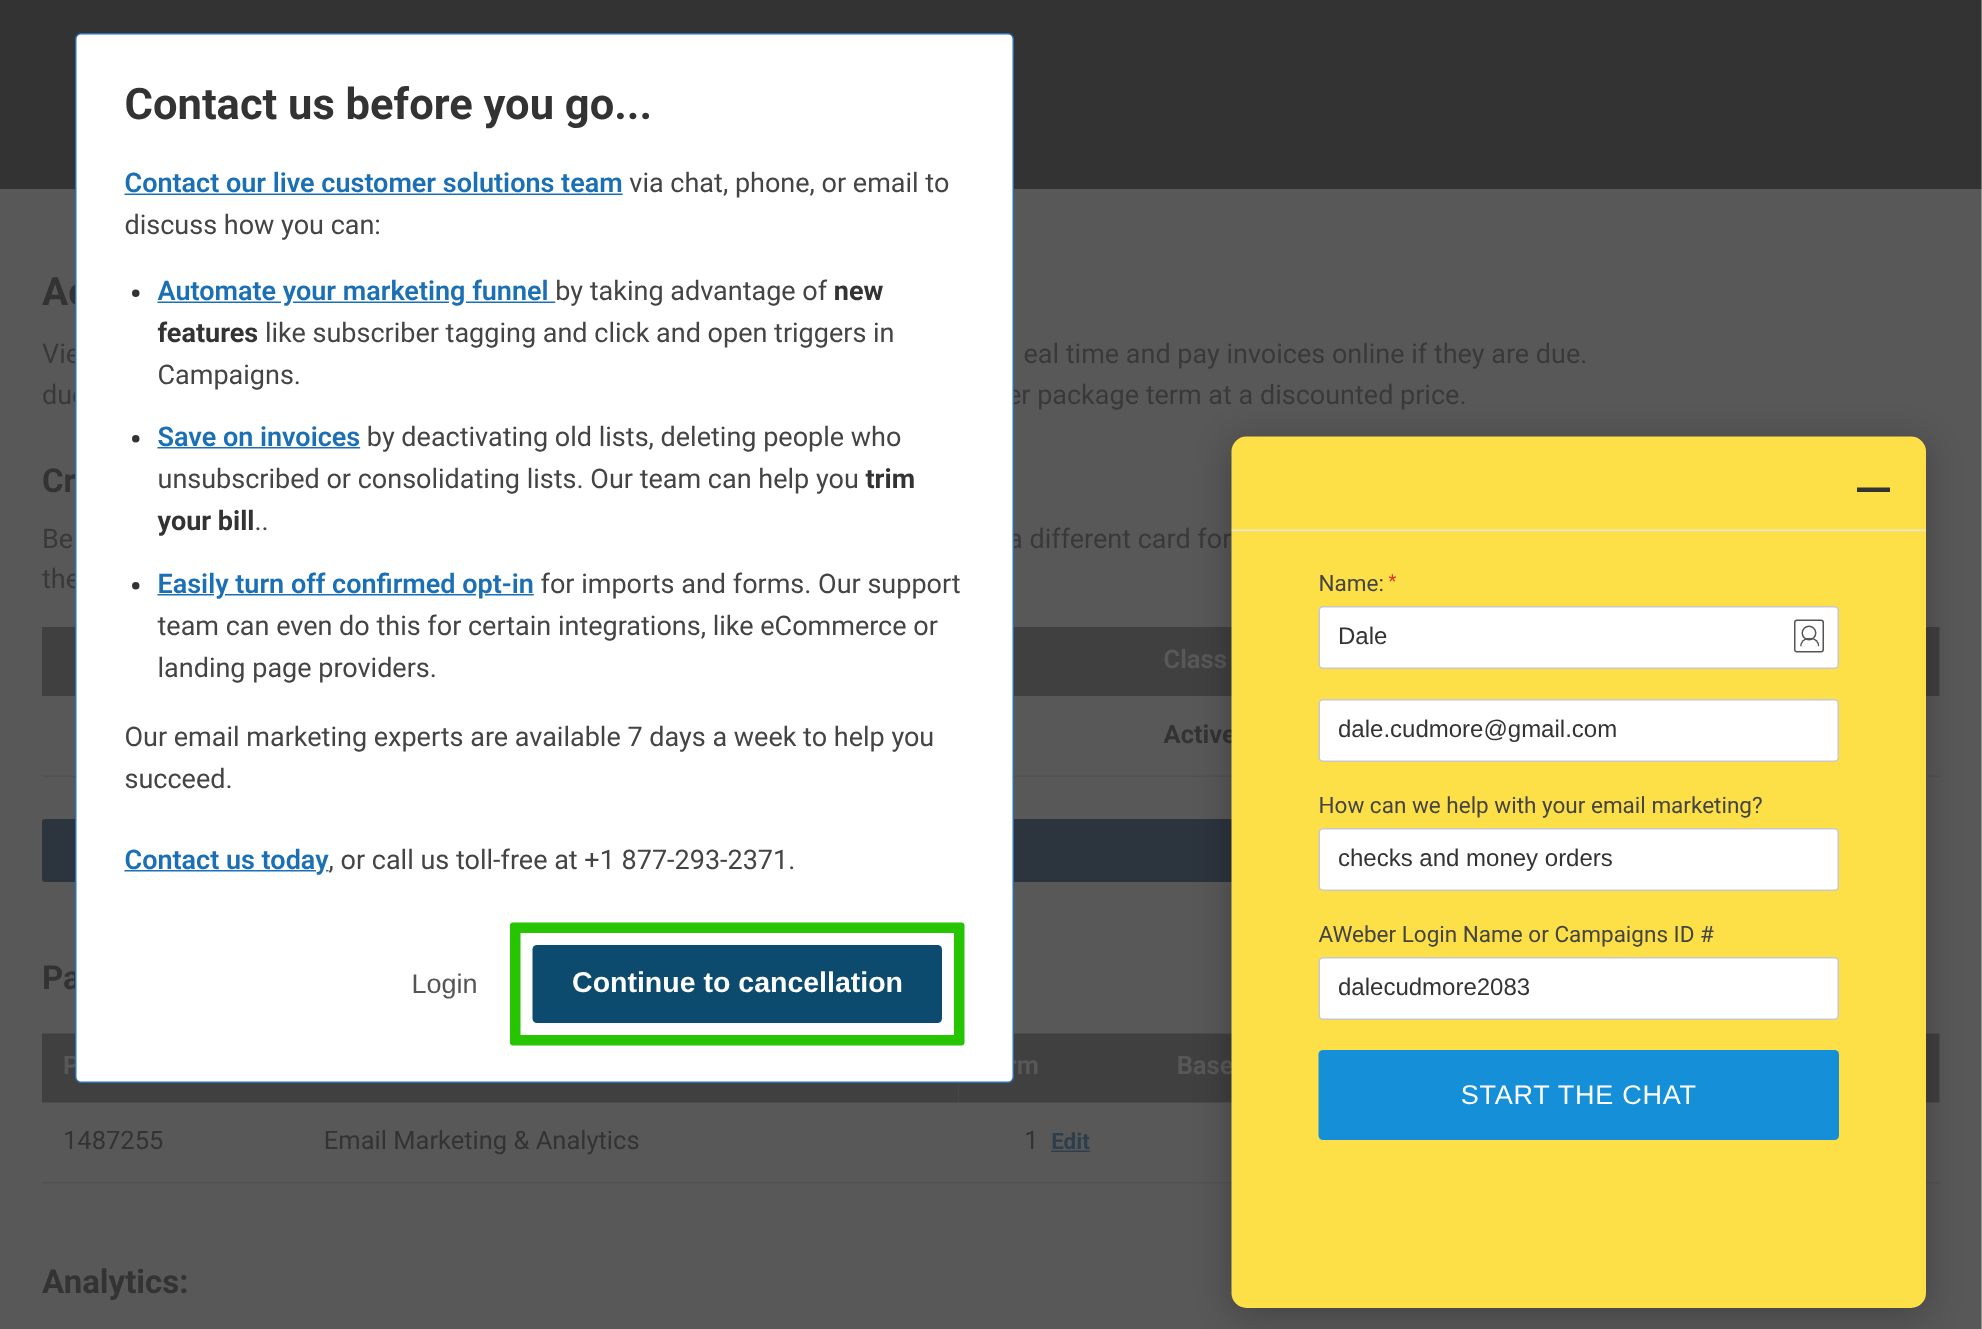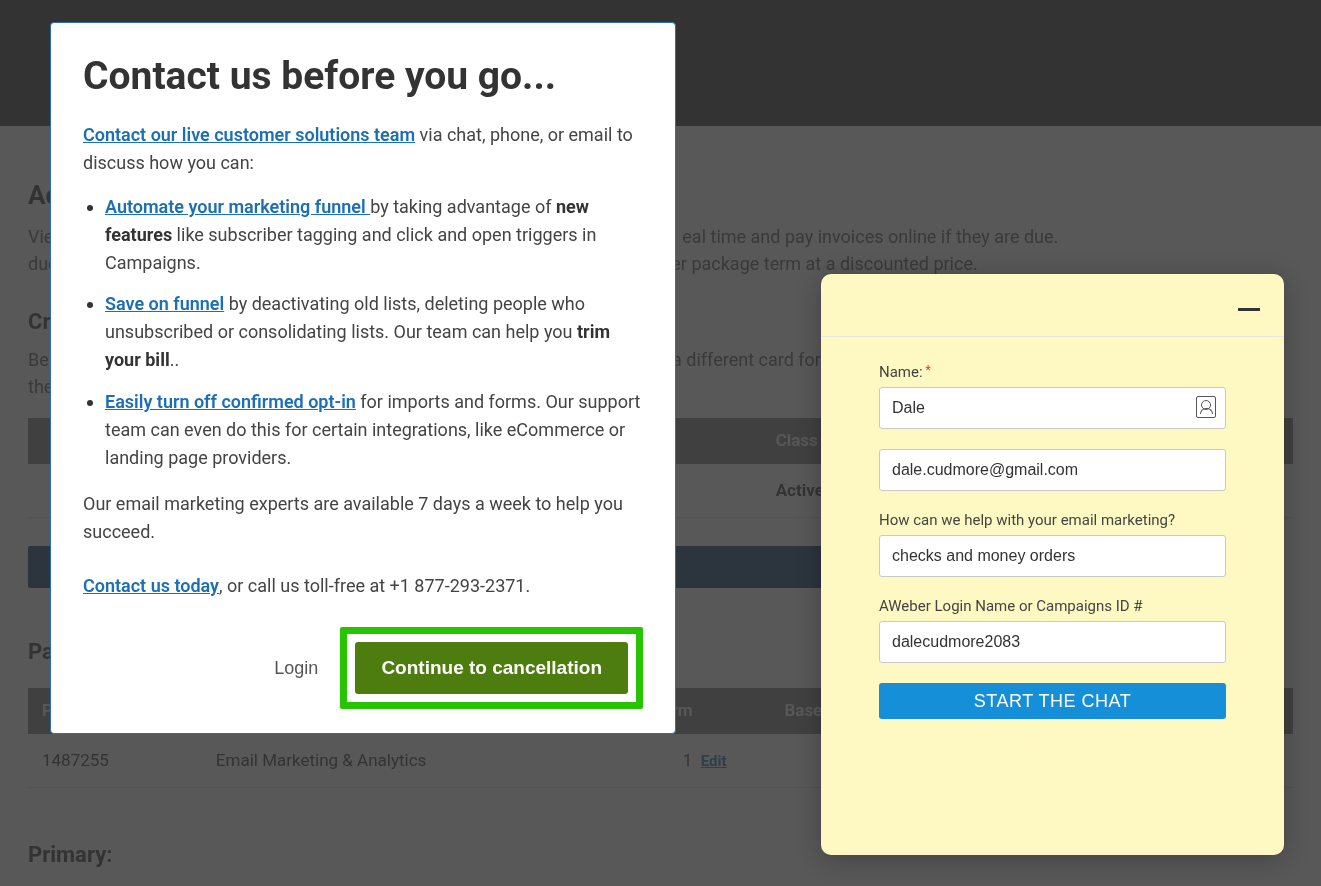--- a/index.html
+++ b/index.html
@@ -74,21 +74,21 @@
     left: 50px;
     width: 626px;
     background: #fff;
     border: 1px solid #2b6fb8;
     border-radius: 4px;
     padding: 30px 32px 24px 32px;
     z-index: 10;
     color: #333;
   }
   .modal h1 {
-    font-size: 39px;
+    font-size: 29px;
     font-weight: 700;
     color: #333;
     margin-bottom: 22px;
   }
   .modal p, .modal li {
     font-size: 18px;
     line-height: 1.55;
     color: #444;
   }
   .modal a.inline {
@@ -117,38 +117,38 @@
     border: none;
     cursor: pointer;
   }
   .highlight-box {
     border: 7px solid #27c400;
     padding: 8px;
     border-radius: 2px;
     display: inline-block;
   }
   .continue-btn {
-    background: #4d7c0f;
+    background: #0c4a6e;
     color: #fff;
     border: none;
     font-size: 19px;
     font-weight: 600;
     padding: 15px 26px;
     border-radius: 3px;
     cursor: pointer;
   }
 
   
   .chat {
     position: absolute;
-    top: 274px;
+    top: 291px;
     right: 37px;
     width: 463px;
     height: 581px;
-    background: #fef9c3;
+    background: #fde047;
     border-radius: 10px;
     box-shadow: 0 4px 24px rgba(0,0,0,0.25);
     z-index: 20;
     overflow: hidden;
   }
   .chat-header {
     height: 63px;
     border-bottom: 1px solid #e6e6e6;
     display: flex;
     align-items: center;
@@ -205,21 +205,21 @@
     content: "";
     position: absolute;
     left: 3px; bottom: 3px;
     width: 11px; height: 5px;
     border: 1.5px solid #555;
     border-bottom: none;
     border-radius: 6px 6px 0 0;
   }
   .start-chat {
     width: 100%;
-    height: 36px;
+    height: 60px;
     background: #148fd8;
     color: #fff;
     border: none;
     border-radius: 3px;
     font-size: 18px;
     letter-spacing: 0.5px;
     cursor: pointer;
   }
 </style>
 </head>
@@ -282,37 +282,37 @@
       <td>1487255</td>
       <td>Email Marketing &amp; Analytics</td>
       <td class="center"><span>1</span>&nbsp;&nbsp;<a href="#" class="edit-link">Edit</a></td>
       <td class="center">19.00</td>
       <td class="center">100%</td>
       <td>05/29/</td>
     </tr>
       </tbody>
   </table>
 
-  <h2 class="section-sub" style="margin-top:50px;">Primary:</h2>
+  <h2 class="section-sub" style="margin-top:50px;">Analytics:</h2>
   
 </div>
 
 <div class="overlay"></div>
 
 <div class="modal">
   <h1>Contact us before you go...</h1>
   <p>
     <a href="#" class="inline">Contact our live customer solutions team</a><span> via chat, phone, or email to discuss how you can:</span>
   </p>
   <ul>
     <li>
       <a href="#" class="inline">Automate your marketing funnel </a><span>by taking advantage of </span><strong>new features</strong><span> like subscriber tagging and click and open triggers in Campaigns.</span>
     </li>
     <li>
-      <a href="#" class="inline">Save on funnel</a><span> by deactivating old lists, deleting people who unsubscribed or consolidating lists. Our team can help you </span><strong>trim your bill</strong><span>..</span>
+      <a href="#" class="inline">Save on invoices</a><span> by deactivating old lists, deleting people who unsubscribed or consolidating lists. Our team can help you </span><strong>trim your bill</strong><span>..</span>
     </li>
     <li>
       <a href="#" class="inline">Easily turn off confirmed opt-in</a><span> for imports and forms. Our support team can even do this for certain integrations, like eCommerce or landing page providers.</span>
     </li>
   </ul>
   <p>Our email marketing experts are available 7 days a week to help you succeed.</p>
   <p style="margin-top:26px;">
     <a href="#" class="inline">Contact us today</a><span>, or call us toll-free at +1 877-293-2371.</span>
   </p>
   <div class="actions">

